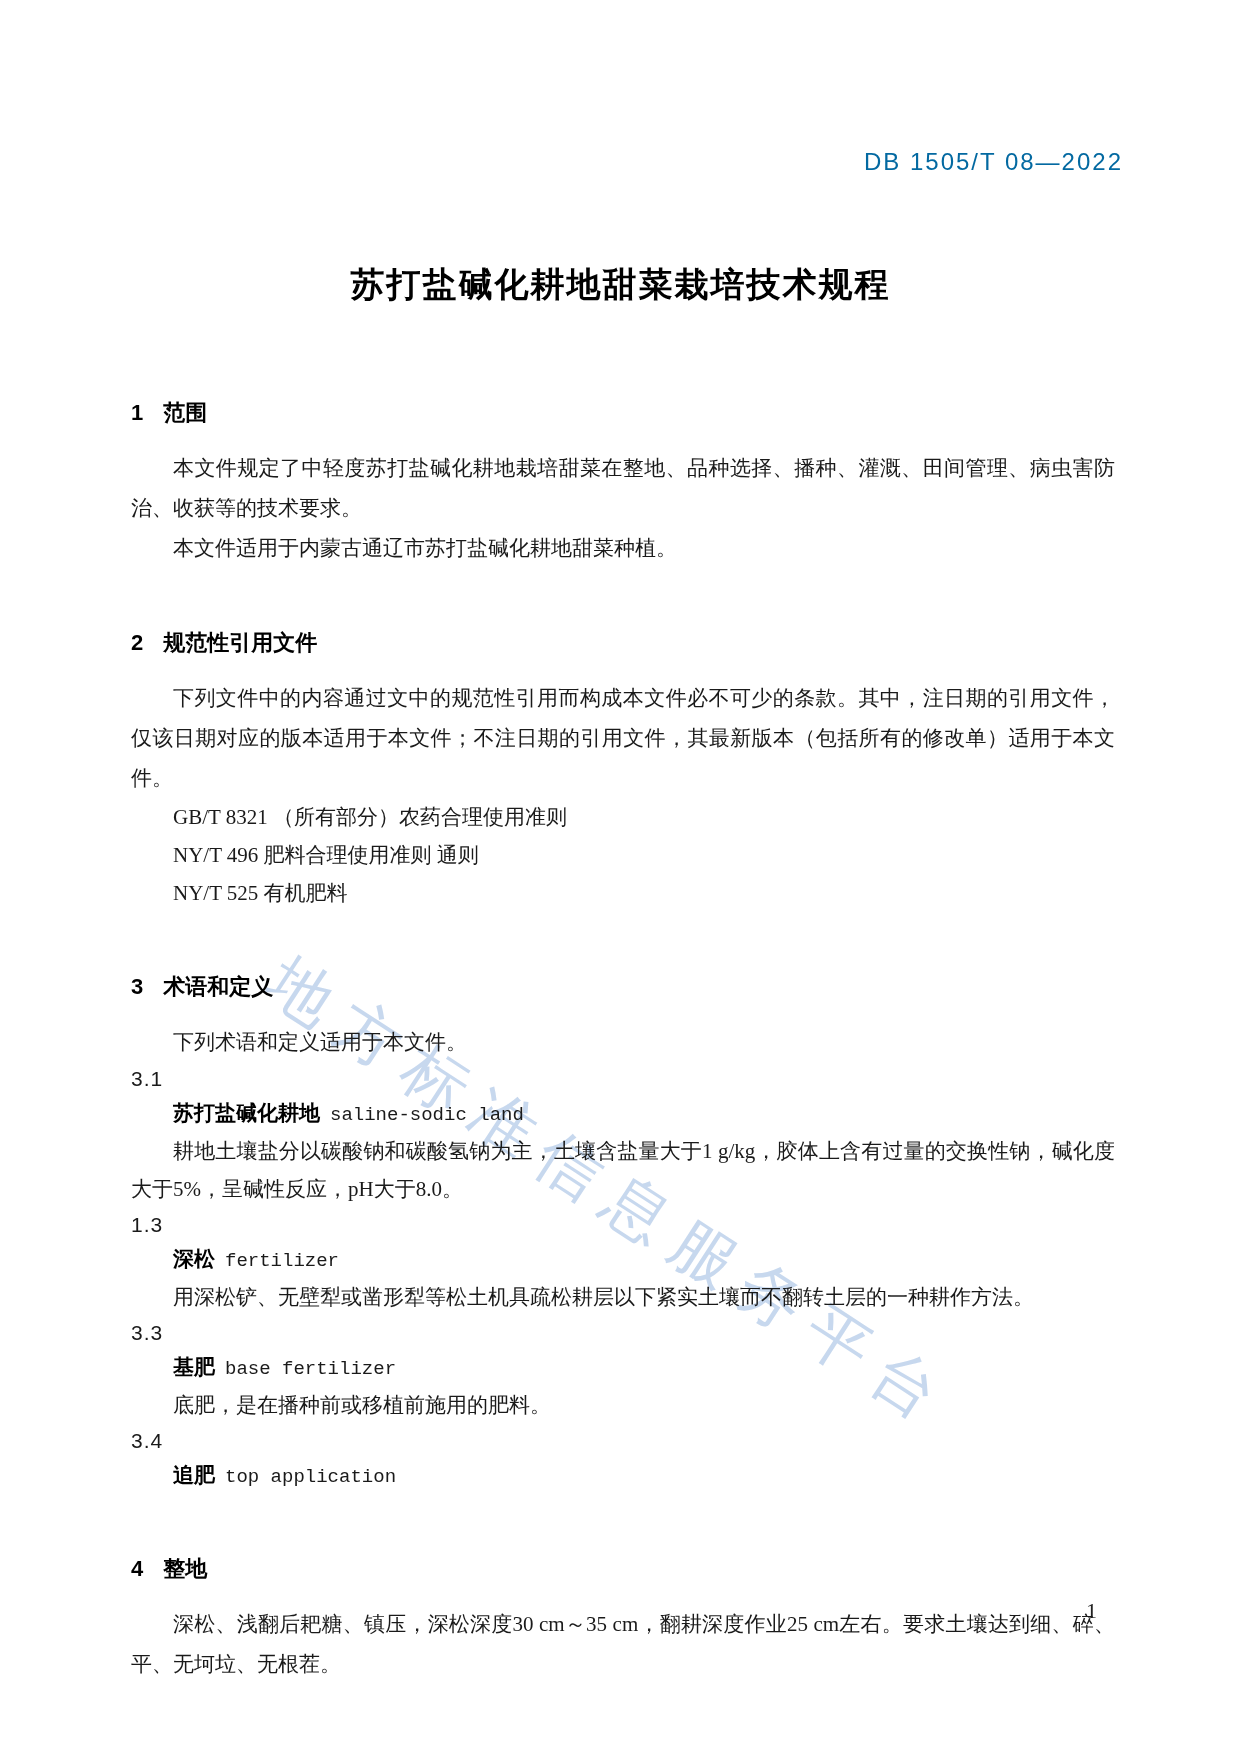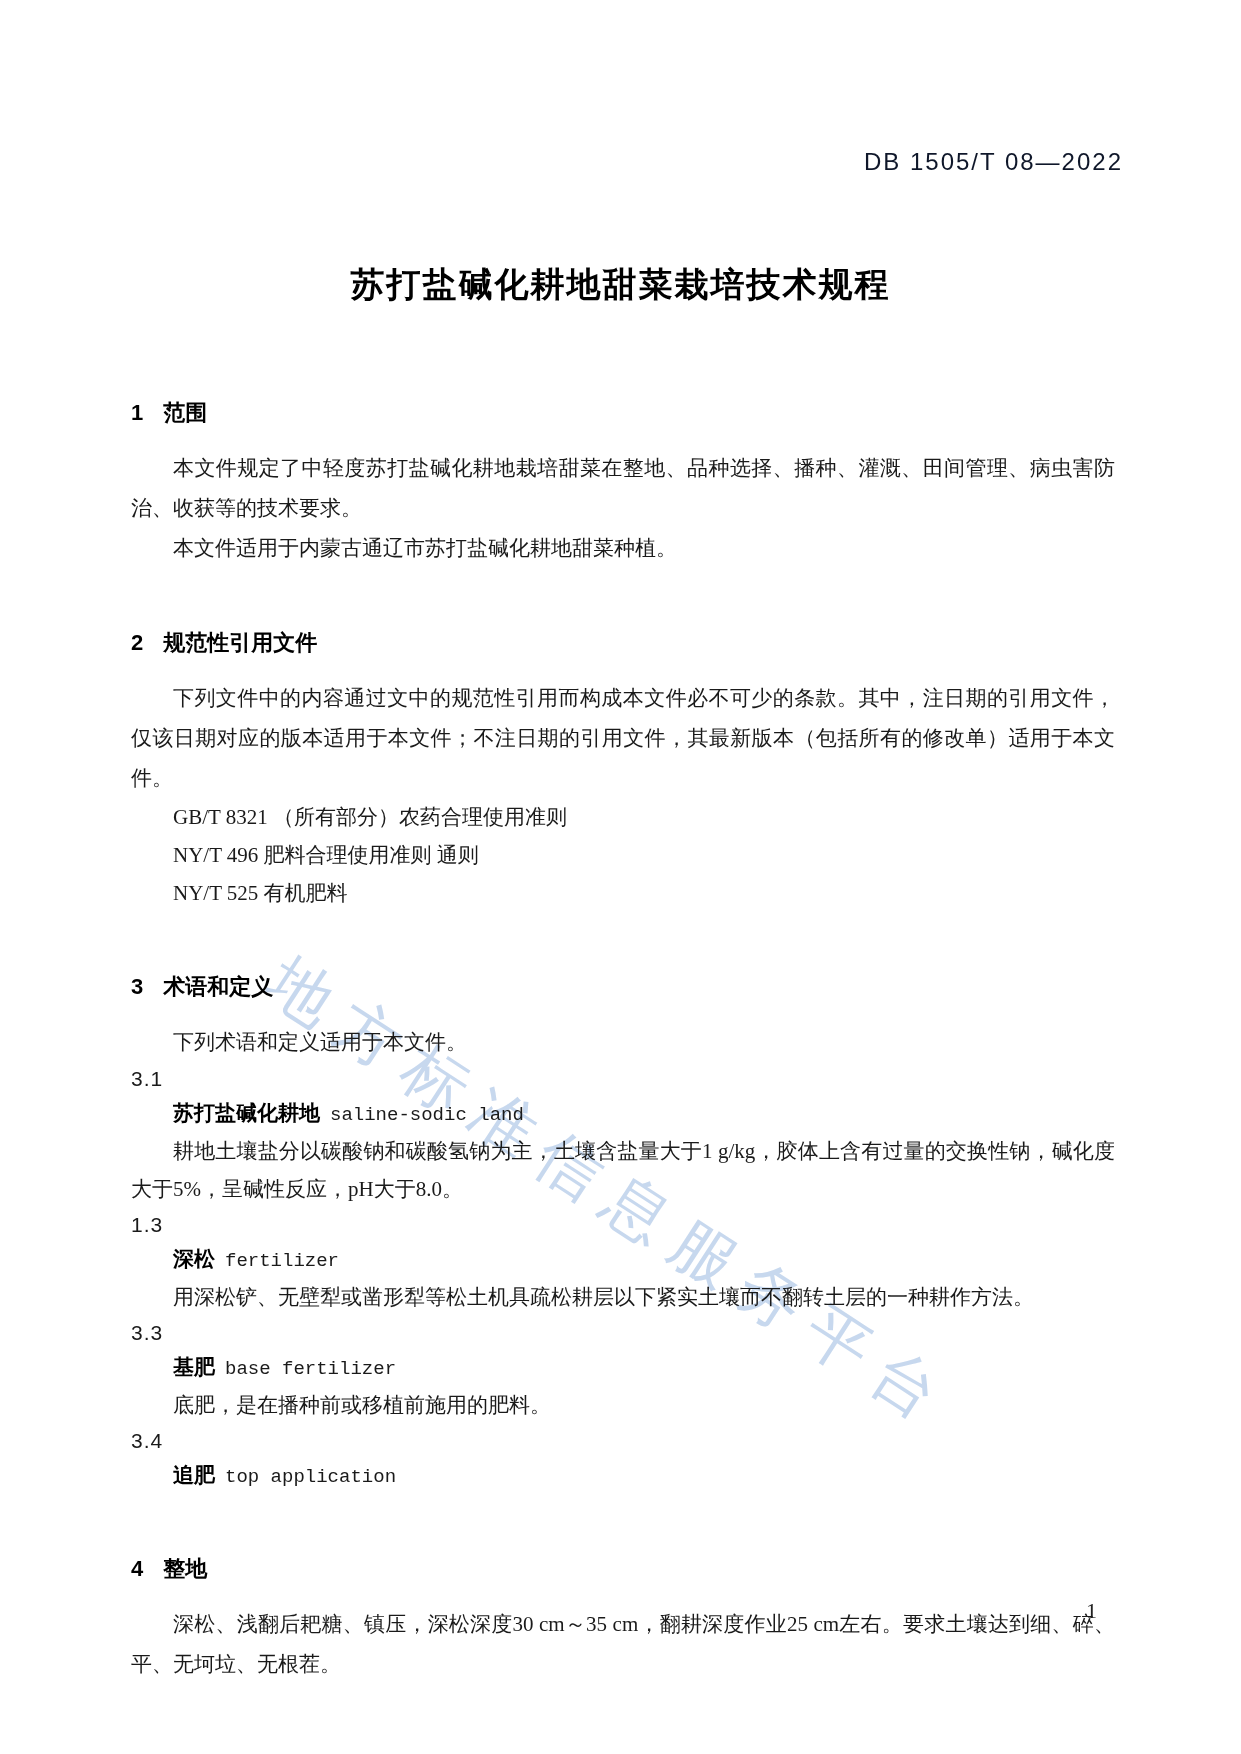--- a/index.html
+++ b/index.html
@@ -9,21 +9,21 @@
     font-family: "Liberation Serif", serif;
     color: #1a1a1a;
     position: relative;
     overflow: hidden;
   }
   .page { position: absolute; inset: 0; }
 
   .std-code {
     position: absolute; top: 148px; right: 118px;
     font-family: "Liberation Sans", sans-serif;
-    font-size: 24px; letter-spacing: 2px; color: #0f172a;
+    font-size: 24px; letter-spacing: 2px; color: #0369a1;
   }
 
   .doc-title {
     position: absolute; top: 262px; left: 0; width: 100%;
     text-align: center;
     font-family: "Liberation Sans", sans-serif;
     font-weight: bold; font-size: 34px; letter-spacing: 2px; color: #000;
   }
 
   .content {

